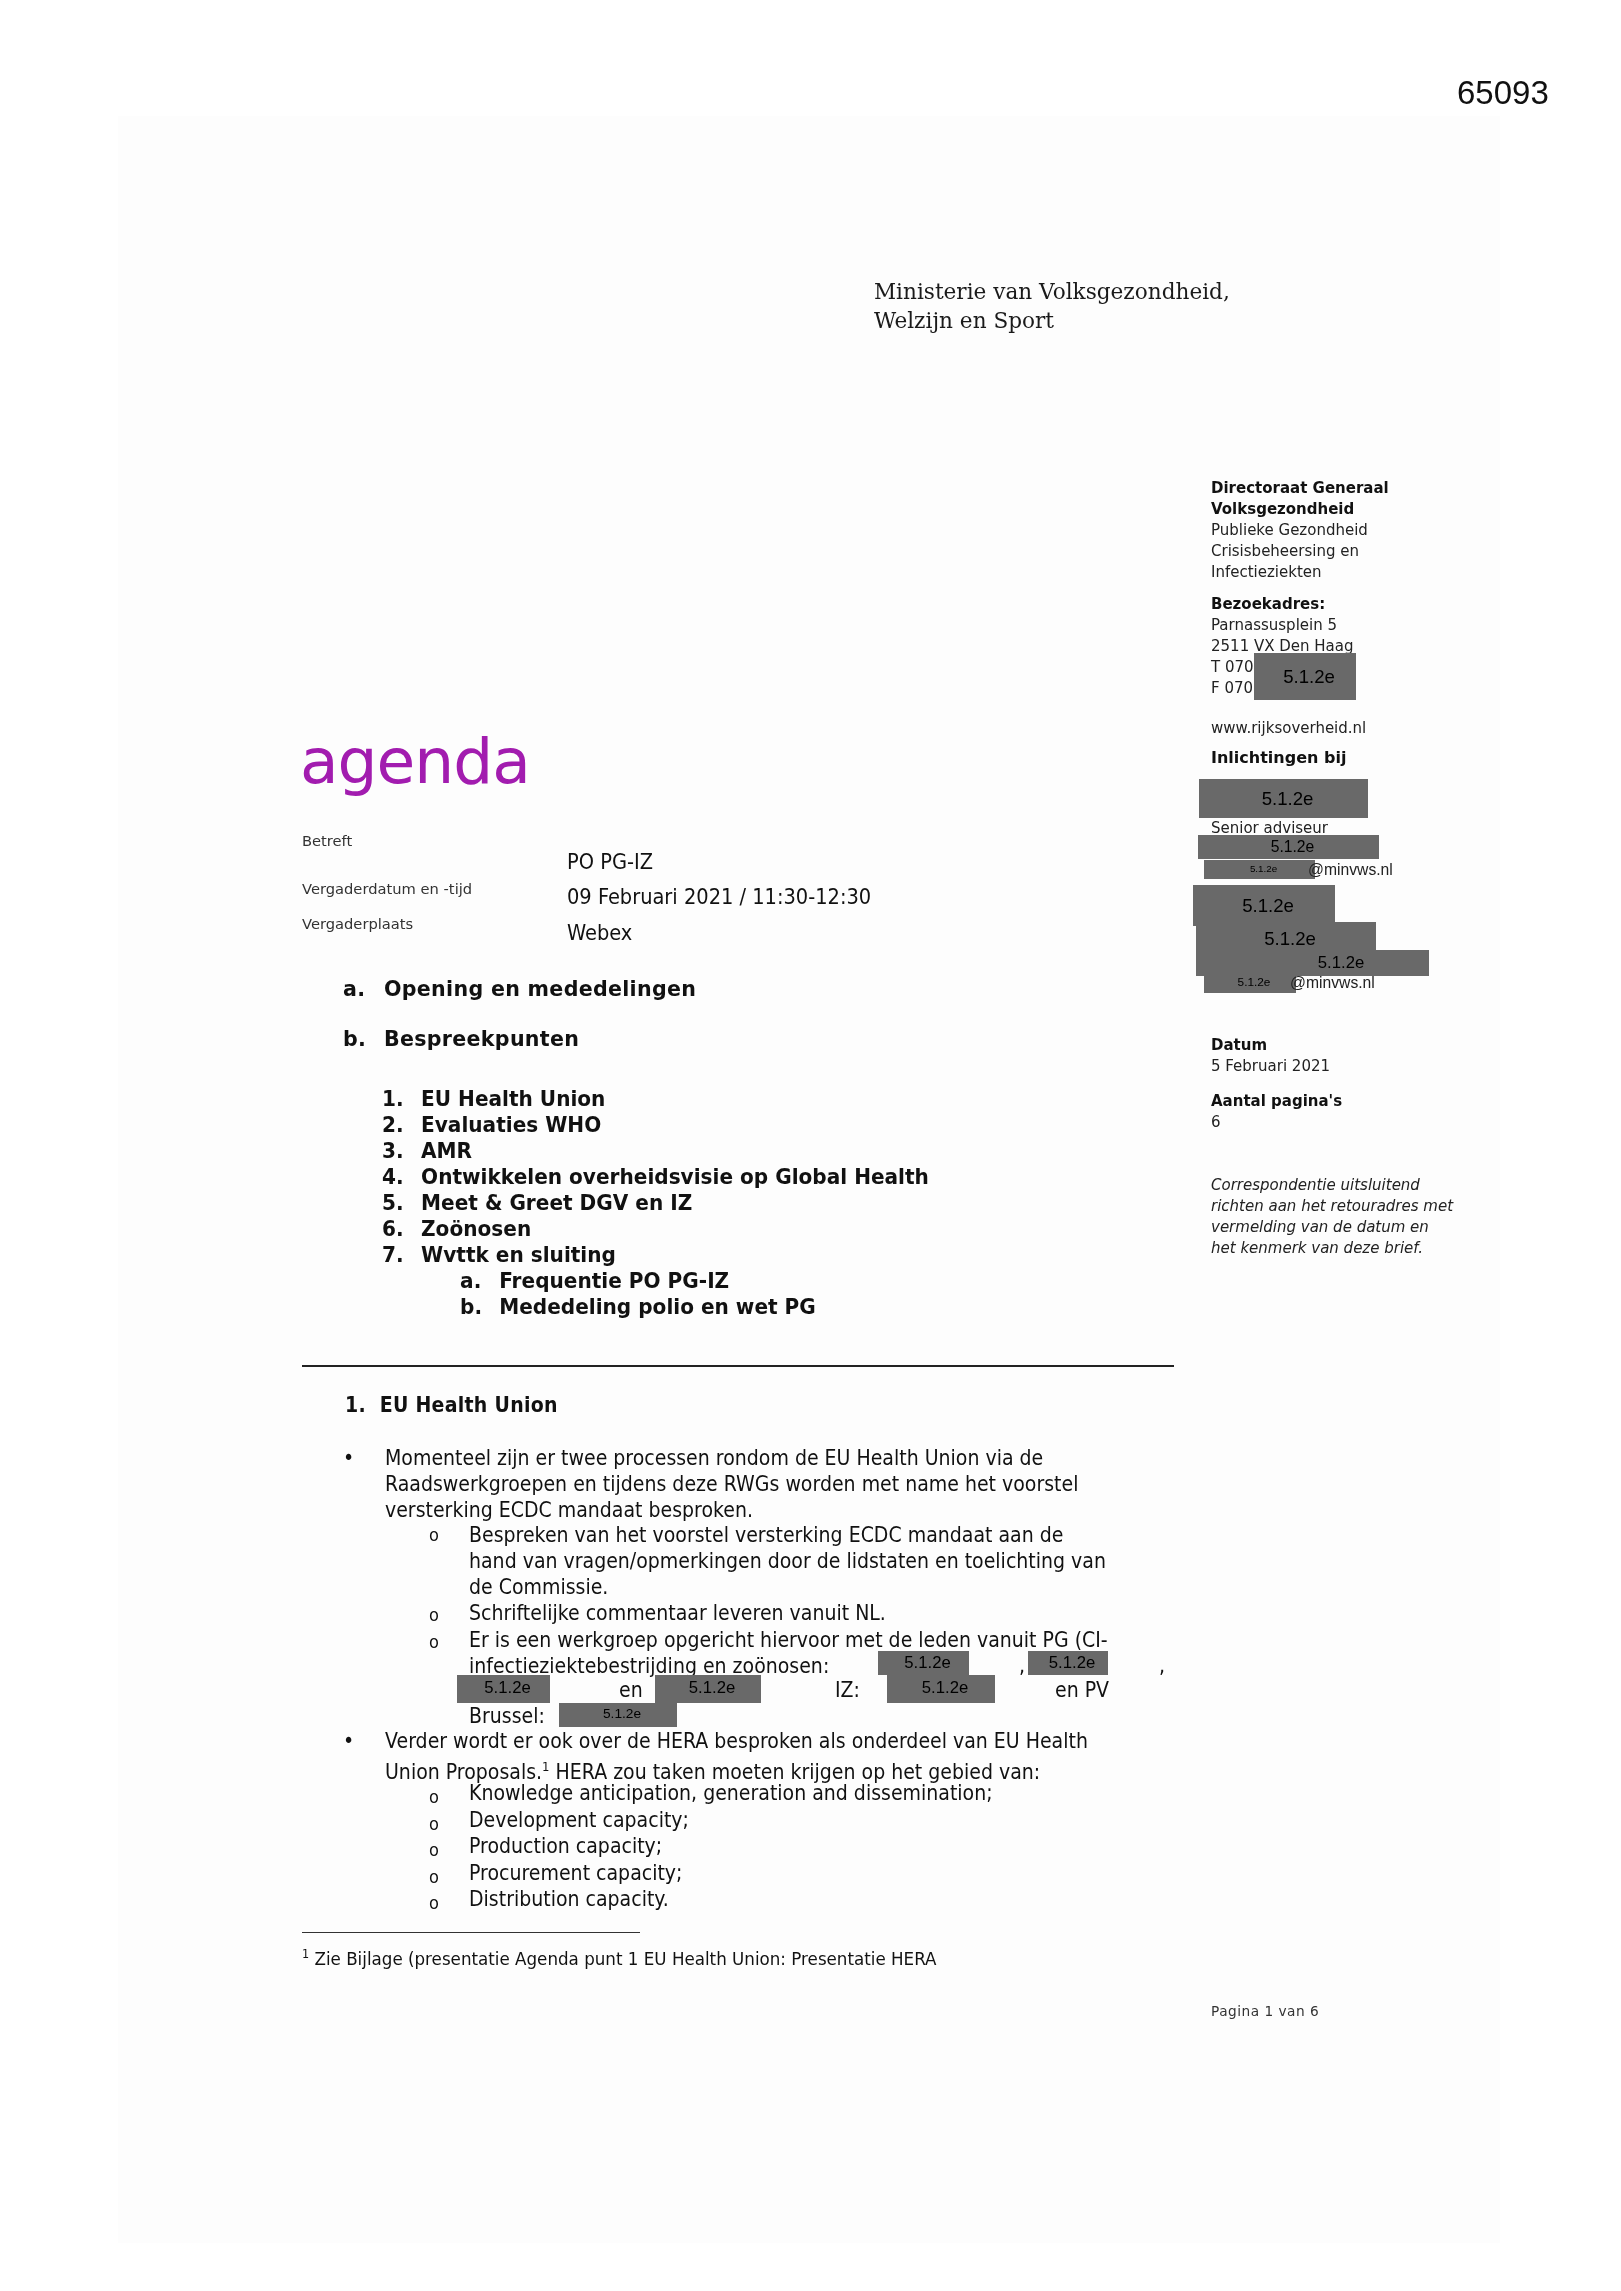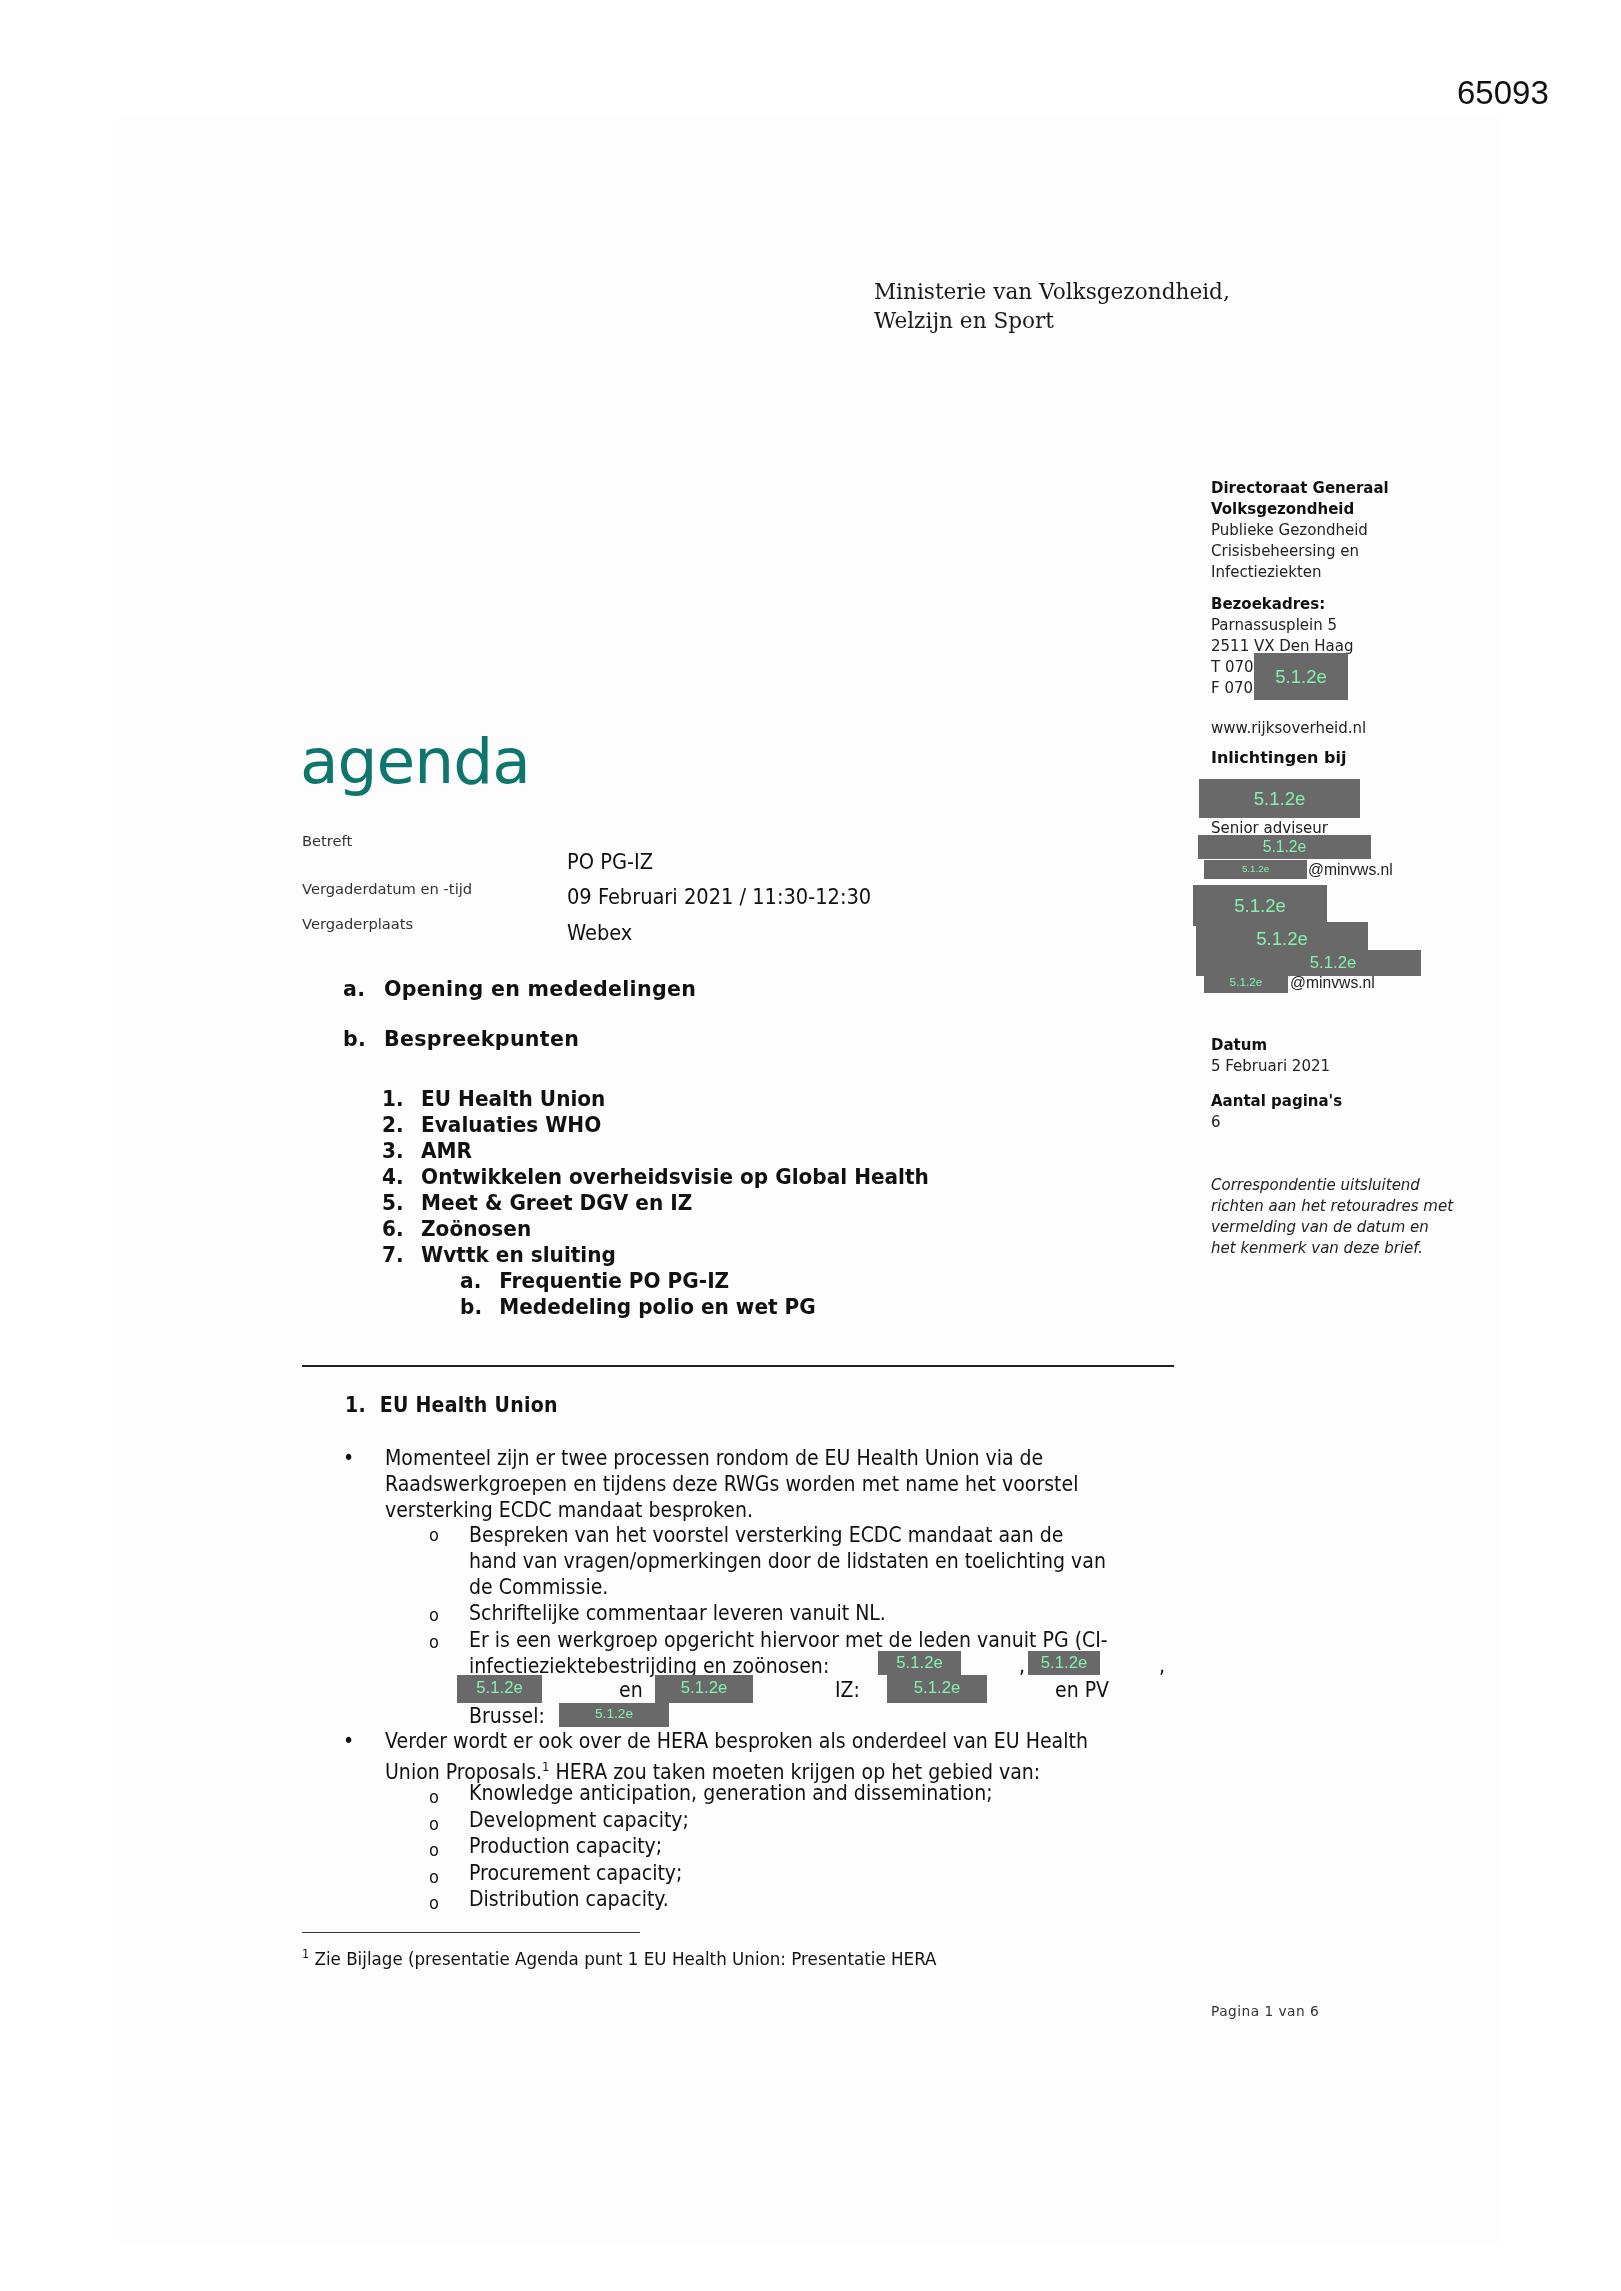--- a/index.html
+++ b/index.html
@@ -3,22 +3,22 @@
 <meta charset="utf-8">
 <style>
   html, body { margin:0; padding:0; }
   body { width:1621px; height:2292px; background:#ffffff; position:relative; overflow:hidden; color:#111; font-family:"DejaVu Sans", sans-serif; }
   .page-area { position:absolute; left:118px; top:116px; width:1382px; height:2127px; background:#fdfdfd; }
   .abs { position:absolute; }
   .docnum { left:1457px; top:74px; font-family:"Liberation Sans", sans-serif; font-size:33px; color:#111; }
   .ministry { left:874px; top:277px; font-family:"DejaVu Serif", serif; font-size:21.6px; line-height:29px; color:#1a1a1a; }
   .side { left:1211px; width:255px; font-size:15px; line-height:21px; color:#222; }
   .side b { color:#111; }
-  .redact { background:#696969; color:#86efac; font-family:"Liberation Sans", sans-serif; text-align:center; position:absolute; }
-  .agenda-title { left:300px; top:725px; font-family:"DejaVu Sans", sans-serif; font-size:63px; font-weight:normal; letter-spacing:-1px; color:#0f766e; }
+  .redact { background:#696969; color:#000000; font-family:"Liberation Sans", sans-serif; text-align:center; position:absolute;padding-left:8px; }
+  .agenda-title { left:300px; top:725px; font-family:"DejaVu Sans", sans-serif; font-size:63px; font-weight:normal; letter-spacing:-1px; color:#a21caf; }
   .meta-label { left:302px; font-size:14.7px; color:#333; }
   .meta-val { left:567px; font-size:21.6px; color:#111; font-family:"DejaVu Sans Condensed","DejaVu Sans", sans-serif;margin-top:8px; }
   .sec { font-weight:bold; font-size:20.6px; color:#111; letter-spacing:0.3px; }
   .items { left:382px; top:1086px; font-weight:bold; font-size:21.6px; line-height:26px; font-family:"DejaVu Sans", sans-serif; transform:scaleX(0.93); transform-origin:left top; }
   .items .row { display:flex; }
   .items .num { width:42px; }
   .items .sub { padding-left:84px; }
   .divider { left:302px; top:1365px; width:872px; border-top:2px solid #222; }
   .body { font-size:20.6px; line-height:26px; color:#111; font-family:"DejaVu Sans", sans-serif; transform:scaleX(0.92); transform-origin:left top; }
   .fn-rule { left:302px; top:1932px; width:338px; border-top:1.5px solid #333; }

